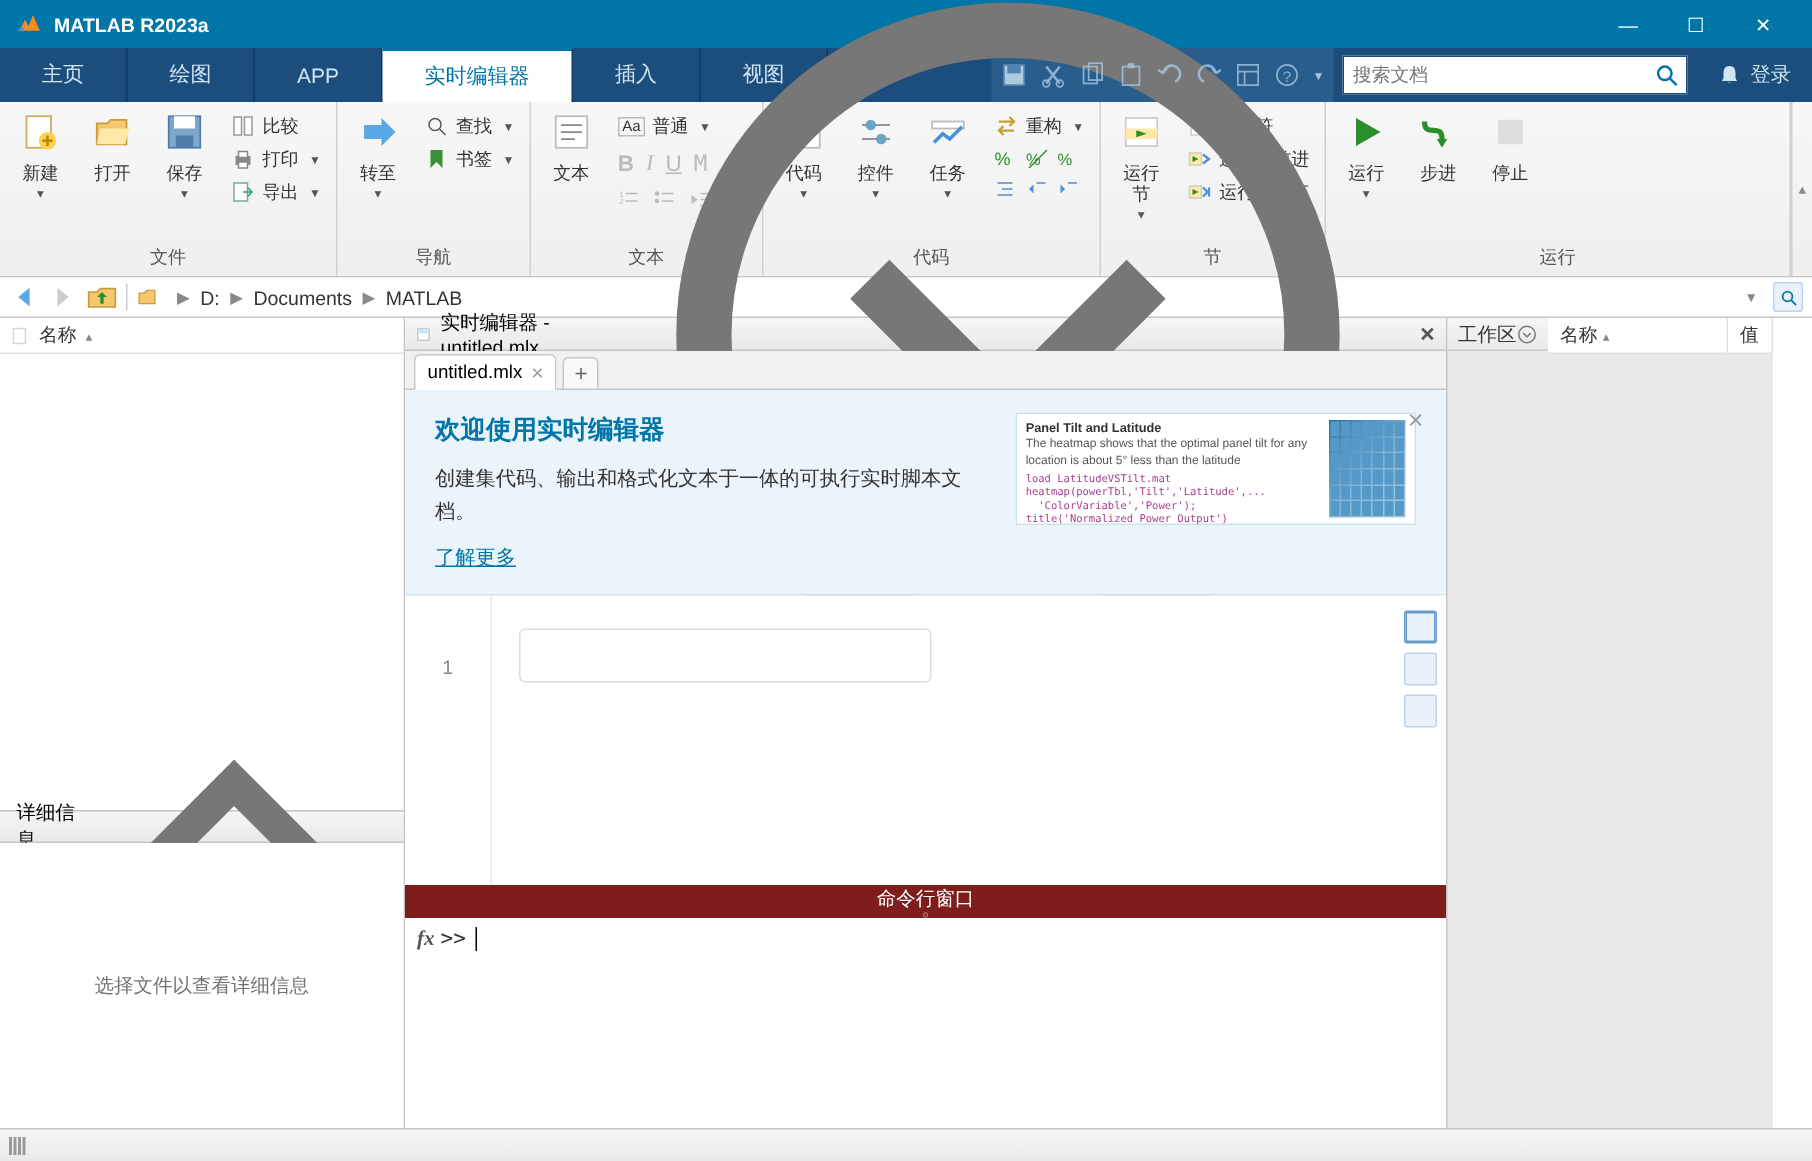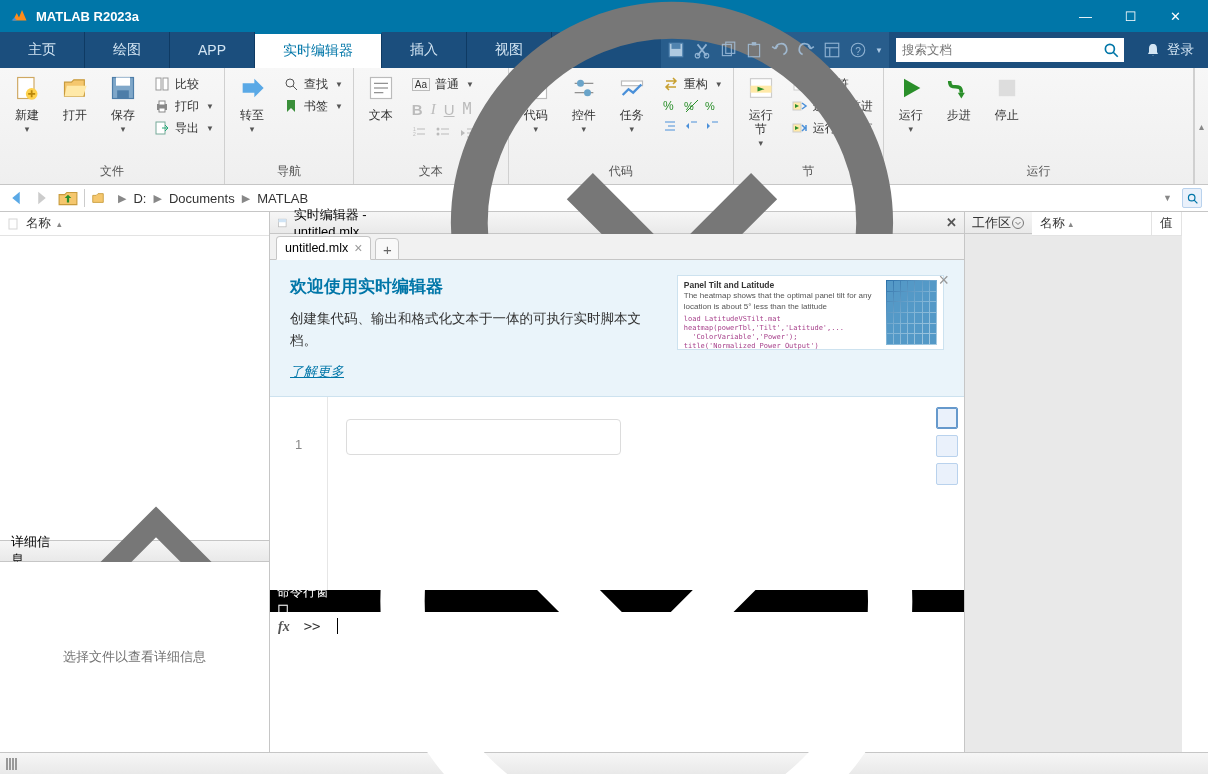--- a/index.html
+++ b/index.html
@@ -59,39 +59,39 @@
 .editor-title { height: 22px; background: linear-gradient(#f6f6f6,#e9e9e9); border-bottom: 1px solid #c6c6c6; display: flex; align-items: center; padding: 0 7px; font-size: 13px; gap: 6px; }
 .editor-title .ticn { width: 14px; height: 14px; }
 .filetabs { height: 26px; background: #f1f1f1; border-bottom: 1px solid #c6c6c6; display: flex; align-items: flex-end; padding-left: 6px; }
 .filetab { height: 24px; background: #fff; border: 1px solid #c6c6c6; border-bottom: 1px solid #fff; border-radius: 4px 4px 0 0; padding: 0 8px; display: flex; align-items: center; font-size: 12.5px; gap: 6px; margin-bottom: -1px; }
 .filetab .close { color: #999; font-size: 14px; }
 .newtab { width: 24px; height: 22px; display: flex; align-items: center; justify-content: center; border: 1px solid #c6c6c6; border-radius: 4px 4px 0 0; background: #f9f9f9; margin-left: 4px; margin-bottom: -1px; font-size: 15px; color: #666; }
 
 .welcome { background: #eaf4fa; border-bottom: 1px solid #cde2ef; padding: 15px 20px; display: flex; gap: 20px; position: relative; }
 .welcome h2 { color: #0076a8; font-size: 17px; font-weight: bold; margin-bottom: 10px; }
 .welcome p { font-size: 13.5px; color: #333; line-height: 1.6; }
-.welcome a { color: #0076a8; text-decoration: underline; font-size: 13.5px; display: inline-block; margin-top: 12px; cursor: pointer; font-style: italic; }
+.welcome a { color: #0076a8; text-decoration: underline; font-size: 13.5px; display: inline-block; margin-top: 12px; cursor: pointer; }
 .welcome .preview { margin-left: auto; border: 1px solid #cde2ef; background: #fff; width: 275px; height: 75px; padding: 4px 6px; display:flex; gap:4px;justify-content:flex-end; }
 .welcome .preview .txt { font-size: 8px; color: #555; line-height: 1.3; }
 .welcome .preview .txt strong { color:#333; font-size:8.5px;}
 .welcome .preview .code { font-family: monospace; font-size: 7px; color: #a63f8a; margin-top:3px;}
 .welcome .preview .heat { width: 85px; height: 65px; background: linear-gradient(135deg,#2a6fa8,#7fb3d5,#a9cce3); display:grid; grid-template: repeat(6,1fr)/repeat(7,1fr); gap:1px; padding:1px;}
 .welcome .preview .heat div { background:#5499c7;}
 .welcome .closeX { position: absolute; top: 10px; right: 15px; color: #999; font-size: 18px; cursor: pointer; }
 
 .editor-body { flex: 1; background: #fff; display: flex; position: relative; }
 .gutter { width: 58px; border-right: 1px solid #e6e6e6; text-align: center; padding-top: 40px; color: #888; font-size: 13px; }
 .codearea { flex: 1; padding: 22px 18px; }
 .codecell { border: 1px solid #dcdcdc; border-radius: 4px; height: 36px; width: 275px; }
 .sidecontrols { position: absolute; right: 6px; top: 10px; display: flex; flex-direction: column; gap: 6px; }
 .sidecontrols .sc { width: 22px; height: 22px; border: 1px solid #b9d2ed; background: #eaf1fb; border-radius: 2px; }
 .sidecontrols .sc.active { border-color:#6699cc; box-shadow: inset 0 0 0 1px #6699cc;}
 
-.cmdwin-hdr { height: 22px; background: #000000; color: #fff; display: flex; align-items: center; padding: 0 7px; font-size: 13px; }
-.cmdwin-body { height: 140px; background: #fff; display: flex; padding: 6px; font-size: 14px; gap: 12px; }
+.cmdwin-hdr { height: 22px; background: #7f1d1d; color: #fff; display: flex; align-items: center; padding: 0 7px; font-size: 13px; flex-direction: column; }
+.cmdwin-body { height: 140px; background: #fff; display: flex; padding: 6px; font-size: 14px; gap: 2px; }
 .cmdwin-body .fx { font-style: italic; font-weight: bold; color: #555; font-family: "Times New Roman", serif; padding:1px 2px;}
 .cmdwin-body .prompt { font-family: monospace; color: #333; }
 .cmdwin-body .cursor { border-left: 1px solid #000; height: 16px; margin-left:4px;}
 
 .rightpane { width: 243px; display: flex; flex-direction: row; }
 .ws-cols { height: 24px; background: #fff; border-bottom: 1px solid #e3e3e3; display: flex; font-size: 12.5px; color: #333; }
 .ws-cols div { padding: 3px 8px; border-right: 1px solid #e3e3e3; }
 .ws-body { flex: 1; background: #fff; }
 
 

